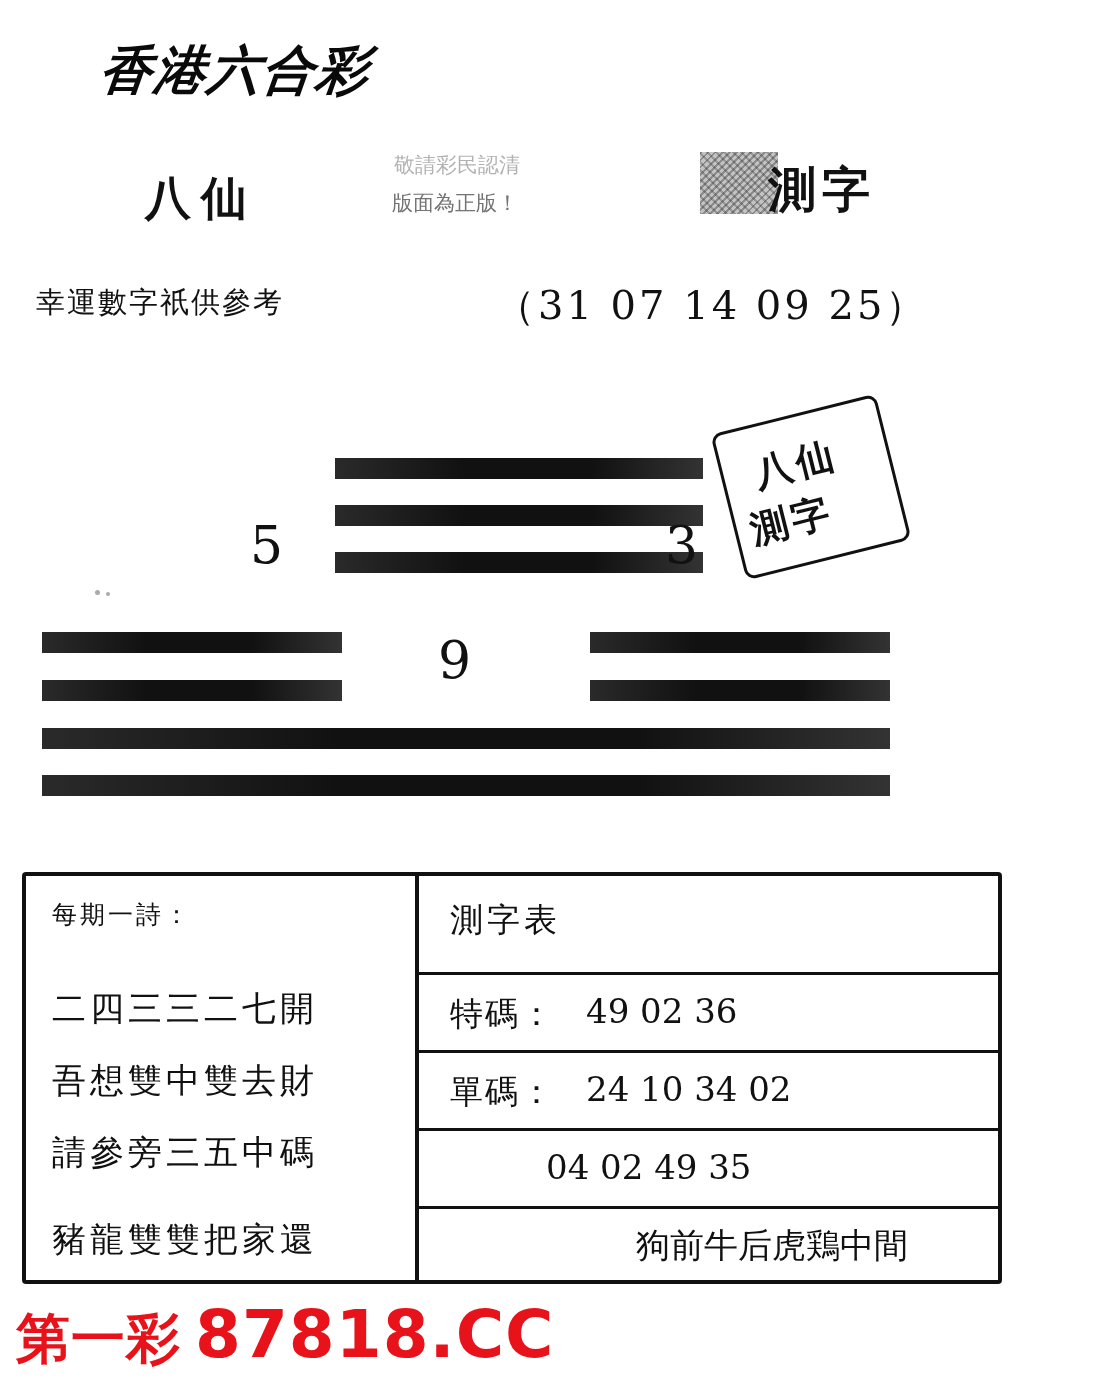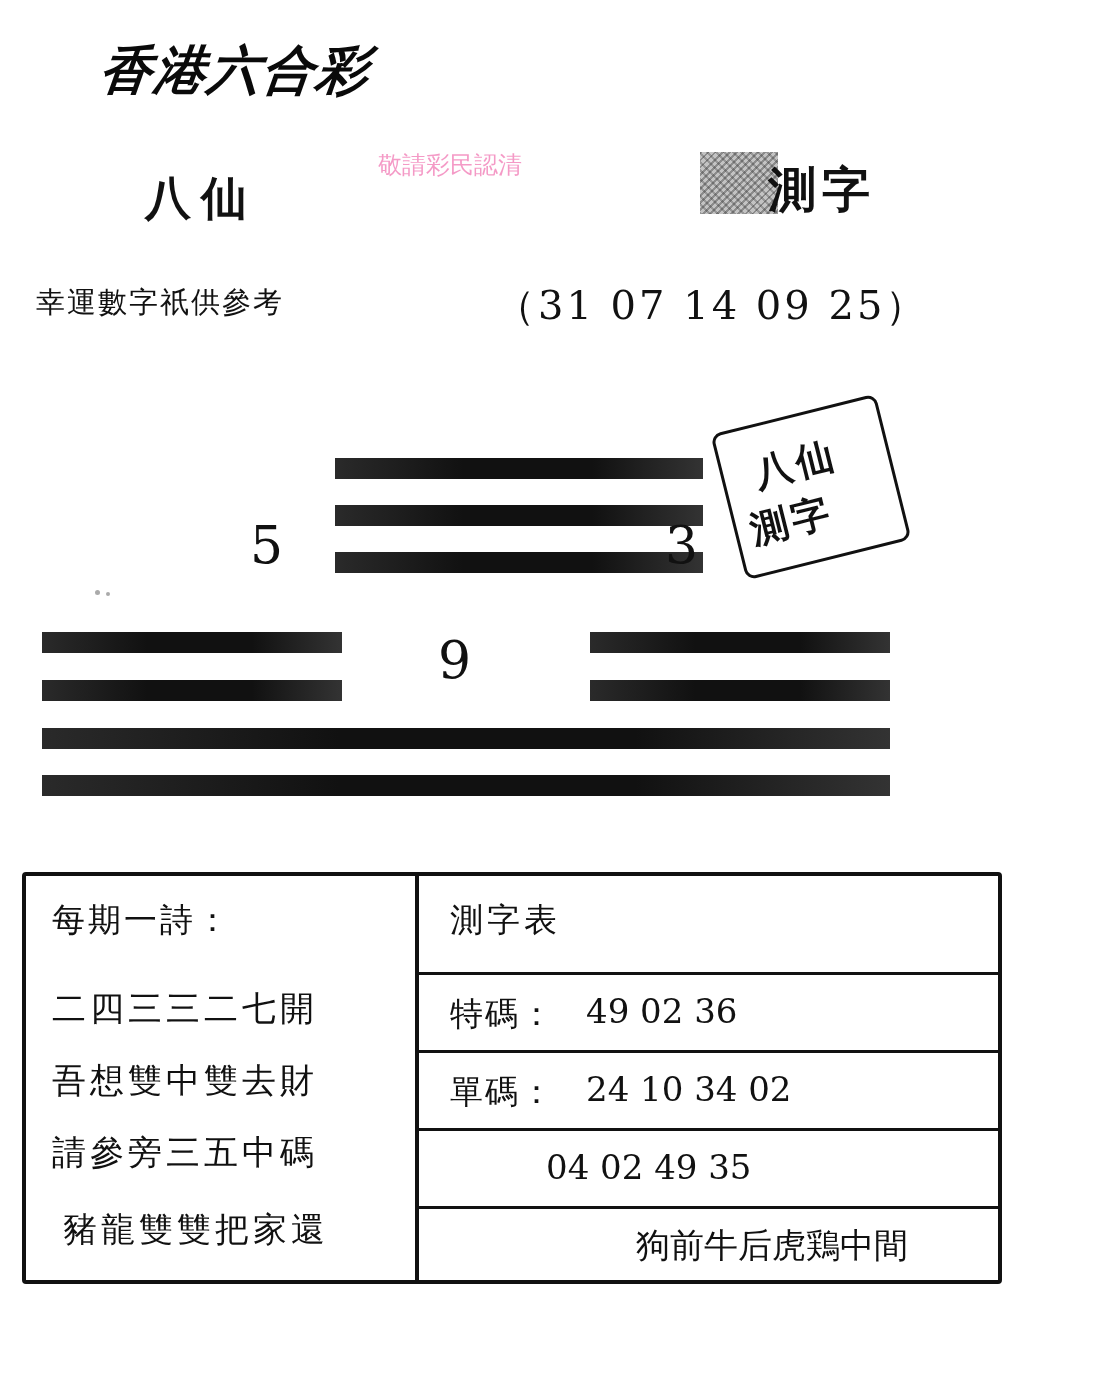--- a/index.html
+++ b/index.html
@@ -43,26 +43,26 @@
     font-family: "DejaVu Serif", serif;
     font-size: 46px;
     font-weight: bold;
     letter-spacing: 10px;
     color: #111;
     white-space: nowrap;
   }
 
   .notice {
     position: absolute;
-    left: 376px;
+    left: 392px;
     top: 146px;
     font-family: "DejaVu Serif", serif;
-    font-size: 24px;
+    font-size: 21px;
     line-height: 38px;
-    color: #ec4899;
+    color: #737373;
     white-space: nowrap;
   }
   .notice .l1 { margin-left: 2px; opacity: .55; }
   .notice .l2 { }
   .notice .l3 { }
 
   .stamp-box {
     position: absolute;
     left: 700px;
     top: 152px;
@@ -183,21 +183,21 @@
     width: 587px;
     height: 3px;
     background: #111;
   }
 
   .poem-title {
     position: absolute;
     left: 26px;
     top: 22px;
     font-family: "DejaVu Serif", serif;
-    font-size: 33px;
+    font-size: 25px;
     letter-spacing: 3px;
     color: #111;
     white-space: nowrap;
   }
   .poem-line {
     position: absolute;
     left: 26px;
     font-family: "DejaVu Serif", serif;
     font-size: 34px;
     letter-spacing: 4px;
@@ -260,20 +260,21 @@
 <body>
 
 <div class="page">
 
   <div class="main-title">香港六合彩</div>
 
   <div class="brand-name">八仙</div>
 
   <div class="notice">
     <div class="l1">敬請彩民認清</div>
+    <div class="l3">版面為正版！</div>
   </div>
 
   <div class="stamp-box"></div>
   <div class="stamp-text">測字</div>
 
   <div class="lucky-label">幸運數字祇供參考</div>
   <div class="lucky-numbers">（31 07 14 09 25）</div>
 
   <div class="bar fade" style="left:335px; top:458px; width:368px; height:21px;"></div>
   <div class="bar fade" style="left:335px; top:505px; width:368px; height:21px;"></div>
@@ -304,29 +305,33 @@
     <div class="vdiv"></div>
     <div class="hdiv" style="top:96px;"></div>
     <div class="hdiv" style="top:174px;"></div>
     <div class="hdiv" style="top:252px;"></div>
     <div class="hdiv" style="top:330px;"></div>
 
     <div class="poem-title">每期一詩：</div>
     <div class="poem-line" style="top:110px;">二四三三二七開</div>
     <div class="poem-line" style="top:182px;">吾想雙中雙去財</div>
     <div class="poem-line" style="top:254px;text-align:right;">請參旁三五中碼</div>
-    <div class="poem-line" style="top:331px;margin-left:11px;">豬龍雙雙把家還</div>
+    <div class="poem-line" style="top:341px;">豬龍雙雙把家還</div>
 
     <div class="chart-title">測字表</div>
 
     <div class="row-label" style="left:424px; top:116px;">特碼：</div>
     <div class="row-values" style="left:560px; top:115px;">49     02     36</div>
 
     <div class="row-label" style="left:424px; top:194px;">單碼：</div>
     <div class="row-values" style="left:560px; top:193px;">24    10      34  02</div>
 
     <div class="row-values" style="left:520px; top:271px;">04  02   49  35</div>
 
     <div class="row-values" style="left:610px; top:347px;">狗前牛后虎鶏中間</div>
   </div>
 
+  <div class="footer">
+    <span class="cn">第一彩</span>
+    <span class="url">87818.CC</span>
+  </div>
 
 </div>
 
 </body></html>

